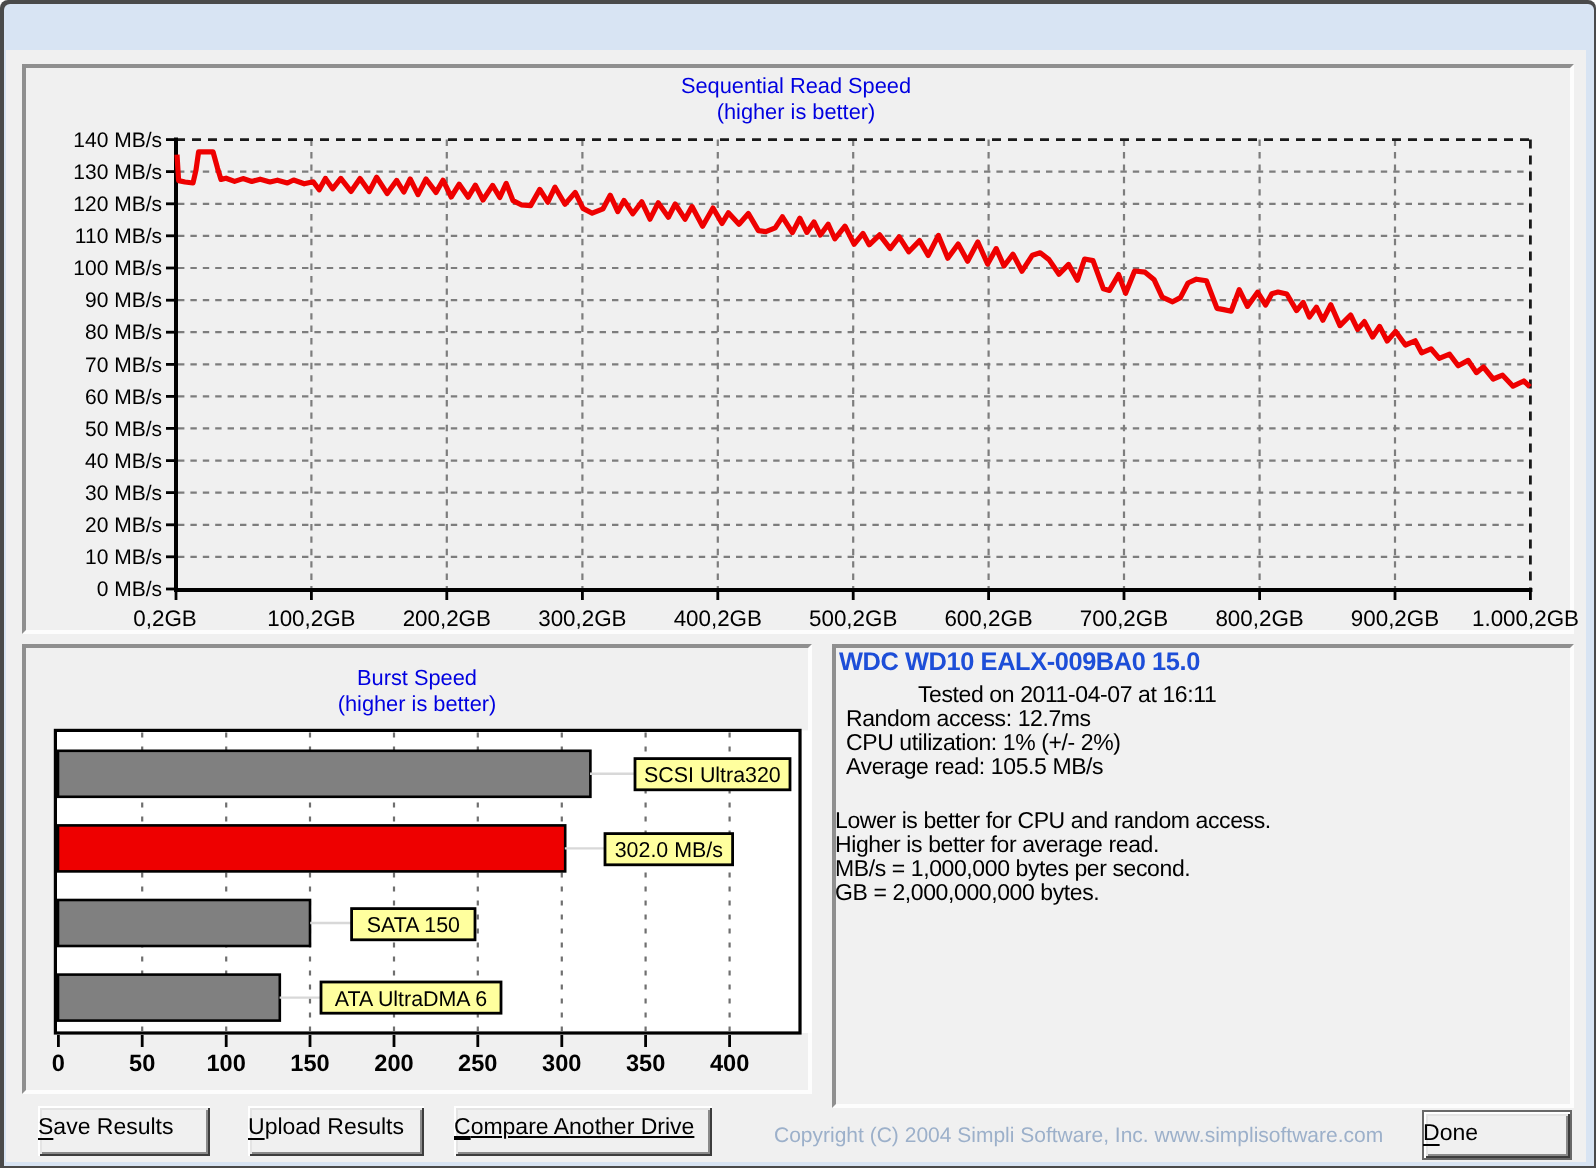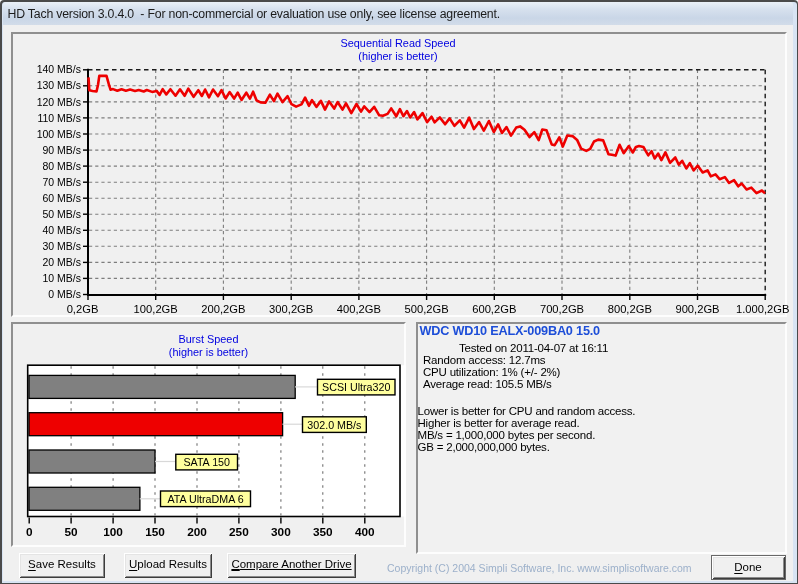--- a/index.html
+++ b/index.html
@@ -27,31 +27,28 @@
 .ax { stroke:#000000; stroke-width:2; fill:none; }
 .tk { stroke:#000000; stroke-width:1.4; fill:none; }
 .red { stroke:#ee0000; stroke-width:2.6; fill:none; stroke-linejoin:round; }
 .ylab { font-size:10.5px; fill:#000; text-anchor:end; }
 .xlab { font-size:11.2px; fill:#000; }
 .blab { font-size:11.8px; font-weight:bold; fill:#000; }
 .yellowtxt { font-size:10.7px; fill:#000; }
 .ctitle { font-size:10.9px; fill:#0000e0; text-anchor:middle; }
 .iln { position:absolute; font-size:11.5px; letter-spacing:-0.2px; white-space:pre; }
 .btn { position:absolute; background:#f0f0f0; font-size:11.5px; color:#000; white-space:nowrap;
-  text-align:center; line-height:23px; height:25px;
+  line-height:23px; height:25px;
   box-shadow: inset 1px 1px 0 #ffffff, inset -1px -1px 0 #3c3c3c,
               inset 2px 2px 0 #e4e4e4, inset -2px -2px 0 #8a8a8a; }
 u { text-decoration:underline; text-underline-offset:1.5px; }
 #copyright { position:absolute; left:387px; top:562px; font-size:10.5px; color:#9cb0ca; }
 </style></head><body>
 <div id="win">
  <div id="inner">
-  <div id="titlebar">
-        <div id="titletext">HD Tach version 3.0.4.0  - For non-commercial or evaluation use only, see license agreement.</div>
-      </div>
   <div id="client"></div>
  </div>
 </div>
 <div class="frame" id="mainframe"></div>
 <div class="frame" id="burstframe"></div>
 <div class="frame" id="infoframe"></div>
 <svg width="798" height="584" viewBox="0 0 798 584">
 <text x="398" y="46.5" class="ctitle">Sequential Read Speed</text>
 <text x="398" y="59.5" class="ctitle">(higher is better)</text>
 <line x1="89.0" y1="278.4" x2="765.2" y2="278.4" class="gd"></line>

